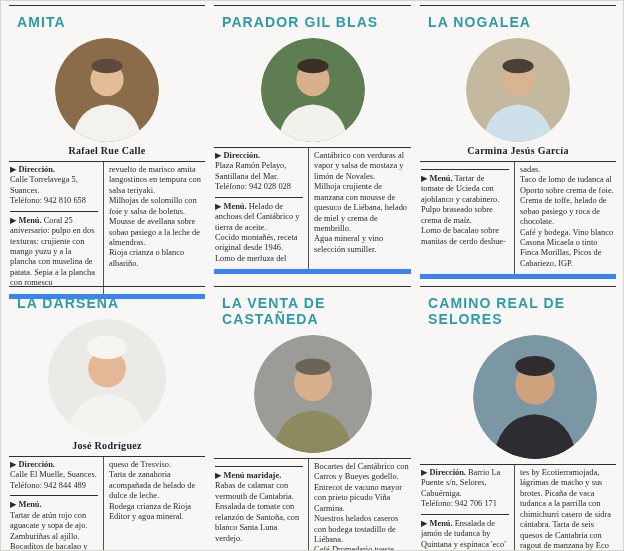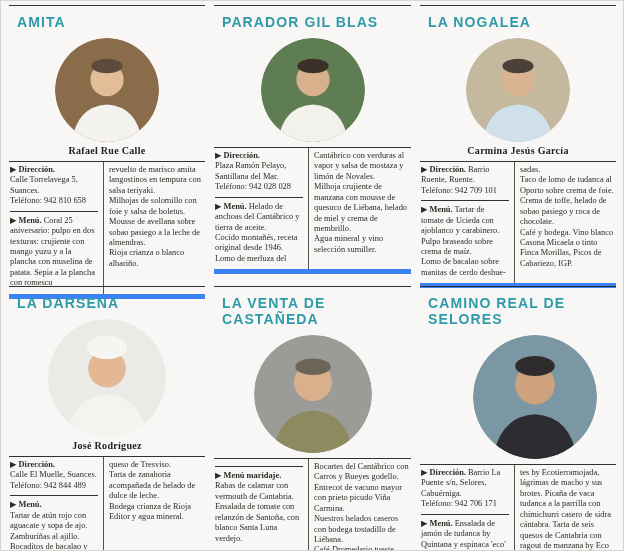--- a/index.html
+++ b/index.html
@@ -123,22 +123,20 @@
             <rect width="100" height="100" fill="#c4b89e"></rect>
             <path d="M16,102 Q20,66 50,64 Q80,66 84,102 Z" fill="#cfe0ea"></path>
             <circle cx="50" cy="40" r="16" fill="#dab392"></circle>
             <ellipse cx="50" cy="27" rx="15" ry="7" fill="#4a4038"></ellipse>
           </g>
         </svg>
       </div>
       <div class="name">Carmina Jesús García</div>
       <div class="textblock">
         <div class="col-l">
-          <p class="t"><b class="lbl">▶ Dirección.</b><span> Barrio Ruente, Ruente.
-Teléfono: 942 709 101</span></p>
           <div class="hr"></div>
           <p class="t"><b class="lbl">▶ Menú.</b><span> Tartar de tomate de Ucieda con ajoblanco y carabinero.
 Pulpo braseado sobre crema de maíz.
 Lomo de bacalao sobre manitas de cerdo deshue-</span></p>
         </div>
         <div class="col-r">
           <p class="t">sadas.
 Taco de lomo de tudanca al Oporto sobre crema de foie.
 Crema de toffe, helado de sobao pasiego y roca de chocolate.
 Café y bodega. Vino blanco Casona Micaela o tinto Finca Morillas, Picos de Cabariezo, IGP.</p>

